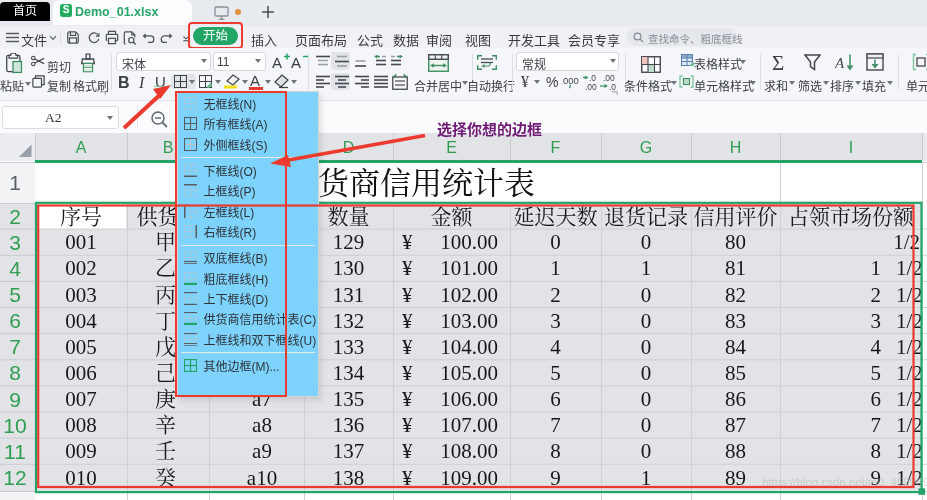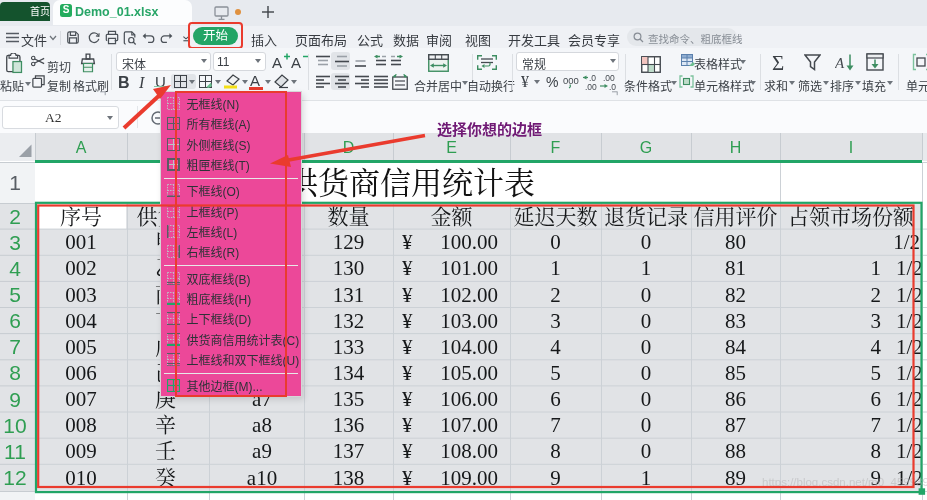--- a/index.html
+++ b/index.html
@@ -3,21 +3,21 @@
 <style>
 * { margin:0; padding:0; box-sizing:border-box; }
 html,body { width:927px; height:500px; overflow:hidden; }
 body { font-family:"Liberation Sans","Noto Sans CJK SC",sans-serif; }
 #page { position:relative; width:927px; height:500px; background:#fff; }
 .abs { position:absolute; }
 .sheet { position:absolute; left:0; top:0; z-index:1; }
 
 
 #tabbar { position:absolute; left:0; top:0; width:927px; height:26px; background:#e7eaef; z-index:2; }
-#hometab { position:absolute; left:0px; top:2px; width:50px; height:19px; background:#14532d; border-radius:4px 4px 0 0; color:#fff; font-size:10px; text-align:right; line-height:19px; }
+#hometab { position:absolute; left:0px; top:2px; width:50px; height:19px; background:#000000; border-radius:4px 4px 0 0; color:#fff; font-size:12px; text-align:center; line-height:19px; }
 #doctab { position:absolute; left:53px; top:0px; width:139px; height:25px; background:#fcfdfe; border-radius:7px 7px 0 0; }
 #slogo { position:absolute; left:7px; top:4px; width:12px; height:12.5px; background:#23ac5e; border-radius:2.5px; color:#fff; font-size:10px; font-weight:bold; text-align:center; line-height:12.5px; }
 #docname { position:absolute; left:22px; top:4.5px; font-size:12.5px; font-weight:600; color:#27a567; }
 
 
 #menurow { position:absolute; left:0; top:26px; width:927px; height:22px; background:#eff1f5; z-index:2; }
 .mitem { position:absolute; top:3.5px; font-size:13px; color:#383c42; }
 #startpill { position:absolute; left:193px; top:1px; width:45px; height:18px; background:#23a566; border-radius:9px; color:#fff; font-size:12.5px; text-align:center; line-height:18px; }
 #startbox { position:absolute; left:188px; top:-4px; width:55px; height:27px; border:2px solid #ea3b2e; border-radius:4px; z-index:11; }
 #searchpill { position:absolute; left:627px; top:2px; width:110px; height:18px; background:#e4e7eb; border-radius:9px; }
@@ -30,21 +30,21 @@
 .wbox { position:absolute; background:#fff; border:1px solid #d5d8dd; border-radius:3px; }
 .grybtn { position:absolute; background:#e1e4e8; border-radius:3px; }
 .caret { position:absolute; width:0; height:0; border-left:3.5px solid transparent; border-right:3.5px solid transparent; border-top:4px solid #6e747b; }
 
 
 #fbar { position:absolute; left:0; top:101px; width:927px; height:32px; background:#fafbfd; z-index:2; }
 #namebox { position:absolute; left:2px; top:5px; width:117px; height:23px; background:#fff; border:1px solid #d8dbe0; border-radius:3px; }
 #namebox span { position:absolute; left:42px; top:3px; font-family:"Liberation Serif","Noto Serif CJK SC",serif; font-size:13.5px; color:#333; }
 
 
-.menu-dd { position:absolute; left:160px; top:90.5px; width:142px; height:306.5px; background:#ec4899; border:1px solid #d6d6d6; box-shadow:2px 3px 6px rgba(0,0,0,0.12); z-index:5; padding-top:2px; }
+.menu-dd { position:absolute; left:177px; top:90.5px; width:142px; height:306.5px; background:#7dd3fc; border:1px solid #d6d6d6; box-shadow:2px 3px 6px rgba(0,0,0,0.12); z-index:5; padding-top:2px; }
 .mi { height:20.3px; display:flex; align-items:center; }
 .mic { width:13px; height:13px; margin-left:6px; flex:none; }
 .mic svg { display:block; }
 .mtx { margin-left:6.5px; font-size:12px; color:#2e3238; white-space:nowrap; }
 .msep { height:6.1px; position:relative; }
 .msep:after { content:""; position:absolute; left:3px; right:3px; top:3px; height:1px; background:#e8e8e8; }
 
 
 #menuredbox { position:absolute; left:175px; top:91px; width:112px; height:306px; border:2px solid #ea3b2e; z-index:10; }
 #redtext { position:absolute; left:437px; top:118px; font-size:15px; font-weight:bold; color:#701a75; z-index:10; }
@@ -649,31 +649,20 @@
         <span class="mic">
           <svg width="13" height="13" viewBox="0 0 13 13">
             <rect x="0.5" y="0.5" width="12" height="12" fill="none" stroke="#bfc2c7" stroke-width="1"></rect>
             <line x1="0.5" y1="6.5" x2="12.5" y2="6.5" stroke="#bfc2c7" stroke-width="1"></line>
             <line x1="6.5" y1="0.5" x2="6.5" y2="12.5" stroke="#bfc2c7" stroke-width="1"></line>
             <rect x="0.5" y="0.5" width="12" height="12" fill="none" stroke="#585d64" stroke-width="1"></rect>
           </svg>
         </span>
         <span class="mtx">外侧框线(S)</span>
       </div>
-      <div class="mi">
-        <span class="mic">
-          <svg width="13" height="13" viewBox="0 0 13 13">
-            <rect x="0.5" y="0.5" width="12" height="12" fill="none" stroke="#bfc2c7" stroke-width="1"></rect>
-            <line x1="0.5" y1="6.5" x2="12.5" y2="6.5" stroke="#bfc2c7" stroke-width="1"></line>
-            <line x1="6.5" y1="0.5" x2="6.5" y2="12.5" stroke="#bfc2c7" stroke-width="1"></line>
-            <rect x="1" y="1" width="11" height="11" fill="none" stroke="#585d64" stroke-width="2"></rect>
-          </svg>
-        </span>
-        <span class="mtx">粗匣框线(T)</span>
-      </div>
       <div class="msep"></div>
       <div class="mi">
         <span class="mic">
           <svg width="13" height="13" viewBox="0 0 13 13">
             <rect x="0.5" y="0.5" width="12" height="12" fill="none" stroke="#bfc2c7" stroke-width="1" stroke-dasharray="1.4,1.2"></rect>
             <line x1="0.5" y1="6.5" x2="12.5" y2="6.5" stroke="#bfc2c7" stroke-width="1" stroke-dasharray="1.4,1.2"></line>
             <line x1="6.5" y1="0.5" x2="6.5" y2="12.5" stroke="#bfc2c7" stroke-width="1" stroke-dasharray="1.4,1.2"></line>
             <line x1="0" y1="12.5" x2="13" y2="12.5" stroke="#585d64" stroke-width="2"></line>
           </svg>
         </span>

